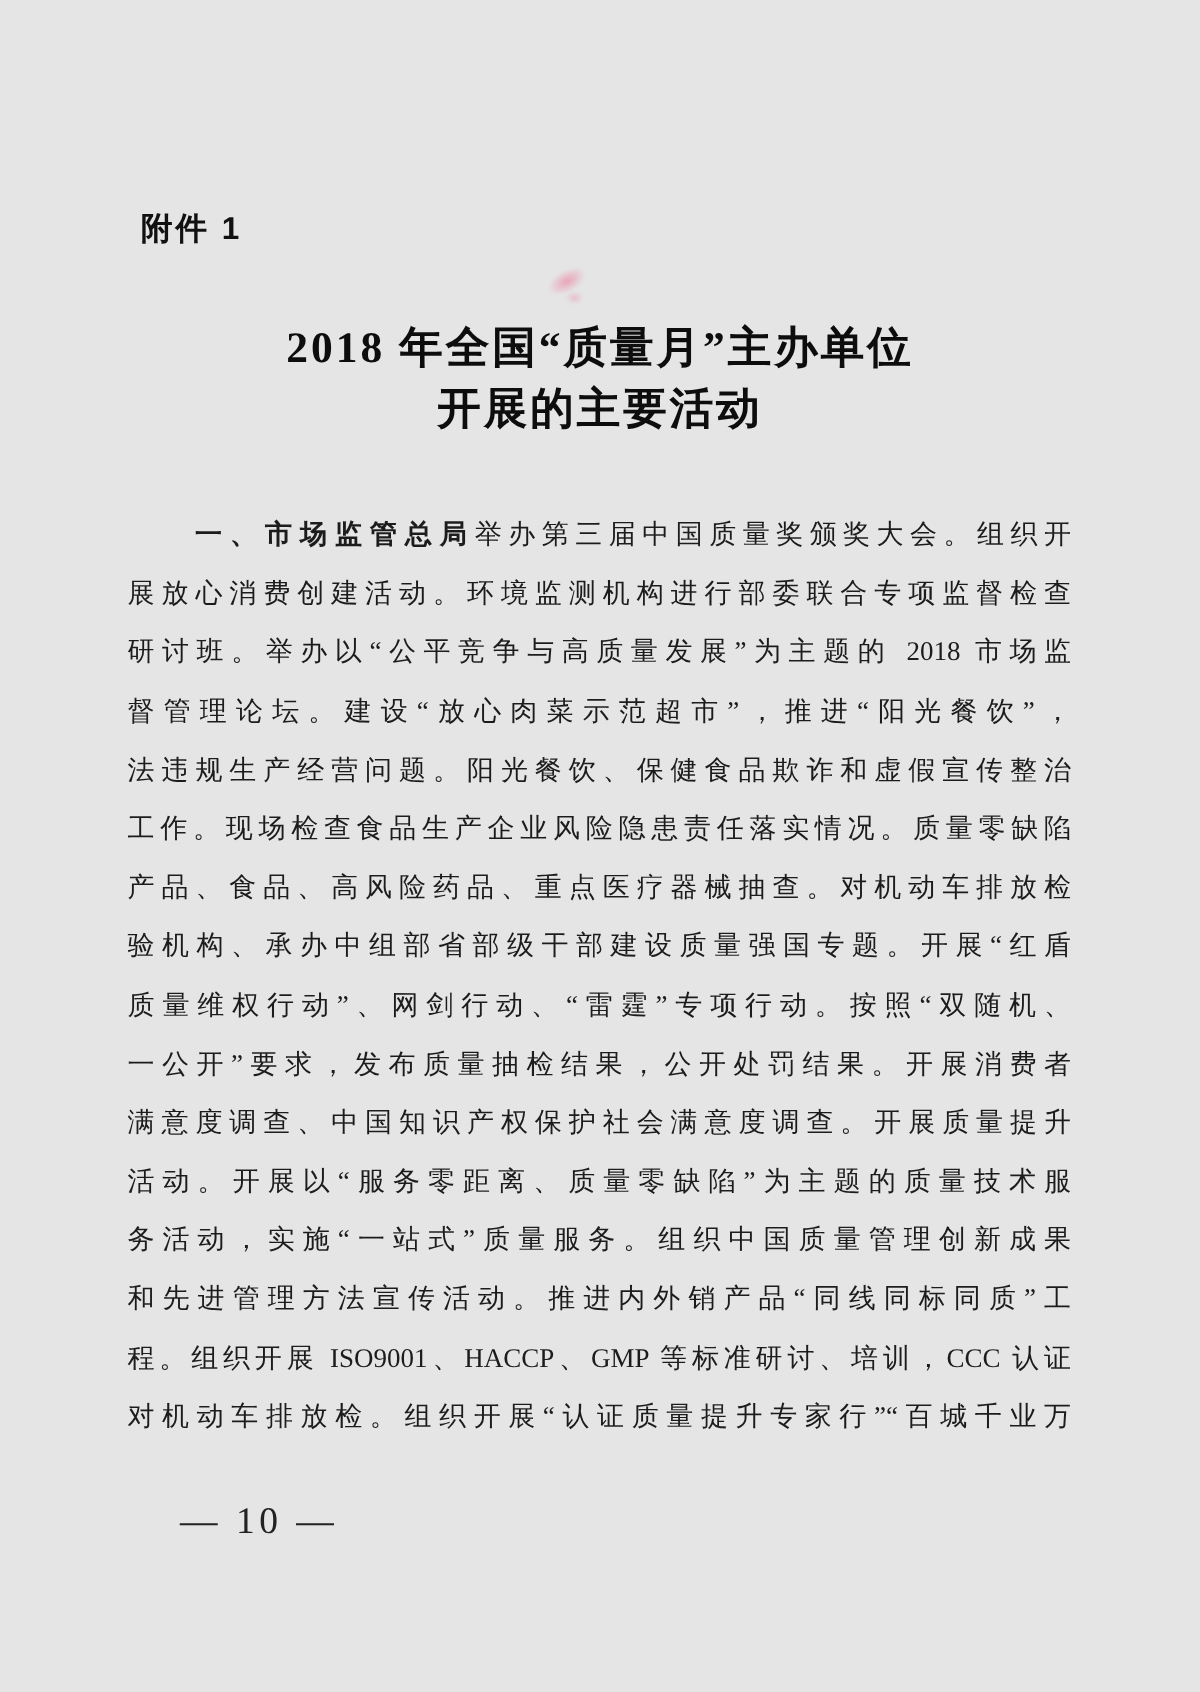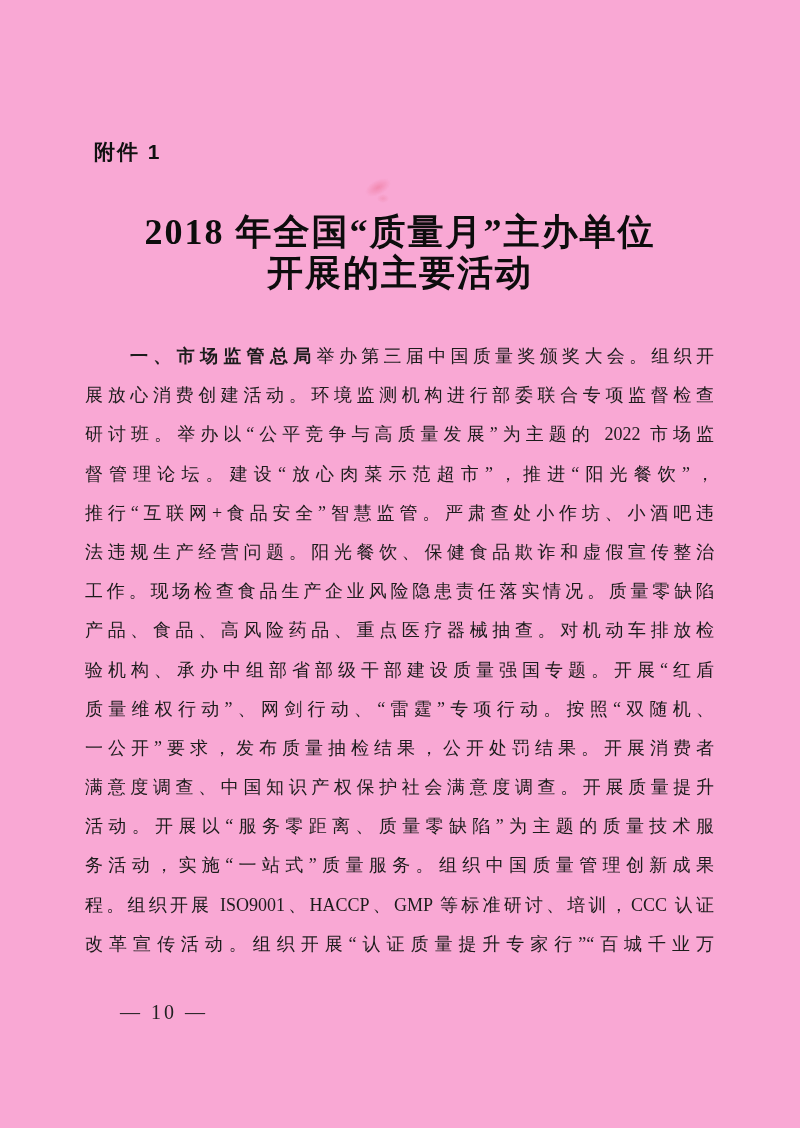--- a/index.html
+++ b/index.html
@@ -4,21 +4,21 @@
 <style>
   html, body {
     margin: 0;
     padding: 0;
     background: #ffffff;
   }
   .page {
     position: relative;
     width: 800px;
     height: 1128px;
-    background: #f9a8d4;
+    background: #e5e5e5;
     overflow: hidden;
     color: #141414;
     font-family: "Liberation Serif", "DejaVu Serif", serif;
   }
   .attachment-label {
     position: absolute;
     left: 94px;
     top: 138px;
     font-size: 21px;
     font-weight: bold;
@@ -26,21 +26,21 @@
     font-family: "Liberation Sans", "DejaVu Sans", sans-serif;
     color: #111;
   }
   .doc-title {
     position: absolute;
     left: 0;
     top: 212px;
     width: 100%;
     text-align: center;
     font-weight: bold;
-    font-size: 36px;
+    font-size: 29px;
     line-height: 41px;
     letter-spacing: 2px;
     color: #0d0d0d;
     font-family: "Liberation Serif", "DejaVu Serif", serif;
   }
   .body-text {
     position: absolute;
     left: 85px;
     top: 337px;
     width: 629px;
@@ -60,21 +60,21 @@
   }
   .lead-bold {
     font-weight: bold;
     font-family: "Liberation Sans", "DejaVu Sans", sans-serif;
     letter-spacing: 1px;
   }
   .page-number {
     position: absolute;
     left: 120px;
     top: 1001px;
-    font-size: 20px;
+    font-size: 25px;
     letter-spacing: 3px;
     color: #222;
   }
   .scan-artifact {
     position: absolute;
     pointer-events: none;
   }
   .scan-artifact.a1 {
     left: 364px;
     top: 180px;
@@ -104,31 +104,31 @@
   <div class="scan-artifact a2"></div>
 
   <div class="doc-title">
     <div>2018 年全国“质量月”主办单位</div>
     <div>开展的主要活动</div>
   </div>
 
   <div class="body-text">
     <div class="line first"><span class="lead-bold">一、市场监管总局</span><span>举办第三届中国质量奖颁奖大会。组织开</span></div>
     <div class="line">展放心消费创建活动。环境监测机构进行部委联合专项监督检查</div>
-    <div class="line">研讨班。举办以“公平竞争与高质量发展”为主题的 2022 市场监</div>
+    <div class="line">研讨班。举办以“公平竞争与高质量发展”为主题的 2018 市场监</div>
     <div class="line">督管理论坛。建设“放心肉菜示范超市”，推进“阳光餐饮”，</div>
-    <div class="line">推行“互联网+食品安全”智慧监管。严肃查处小作坊、小酒吧违</div>
     <div class="line">法违规生产经营问题。阳光餐饮、保健食品欺诈和虚假宣传整治</div>
     <div class="line">工作。现场检查食品生产企业风险隐患责任落实情况。质量零缺陷</div>
     <div class="line">产品、食品、高风险药品、重点医疗器械抽查。对机动车排放检</div>
     <div class="line">验机构、承办中组部省部级干部建设质量强国专题。开展“红盾</div>
     <div class="line">质量维权行动”、网剑行动、“雷霆”专项行动。按照“双随机、</div>
     <div class="line">一公开”要求，发布质量抽检结果，公开处罚结果。开展消费者</div>
     <div class="line">满意度调查、中国知识产权保护社会满意度调查。开展质量提升</div>
     <div class="line">活动。开展以“服务零距离、质量零缺陷”为主题的质量技术服</div>
     <div class="line">务活动，实施“一站式”质量服务。组织中国质量管理创新成果</div>
+    <div class="line">和先进管理方法宣传活动。推进内外销产品“同线同标同质”工</div>
     <div class="line">程。组织开展 ISO9001、HACCP、GMP 等标准研讨、培训，CCC 认证</div>
-    <div class="line">改革宣传活动。组织开展“认证质量提升专家行”“百城千业万</div>
+    <div class="line">对机动车排放检。组织开展“认证质量提升专家行”“百城千业万</div>
   </div>
 
   <div class="page-number">— 10 —</div>
 
 </div>
 
 </body></html>

